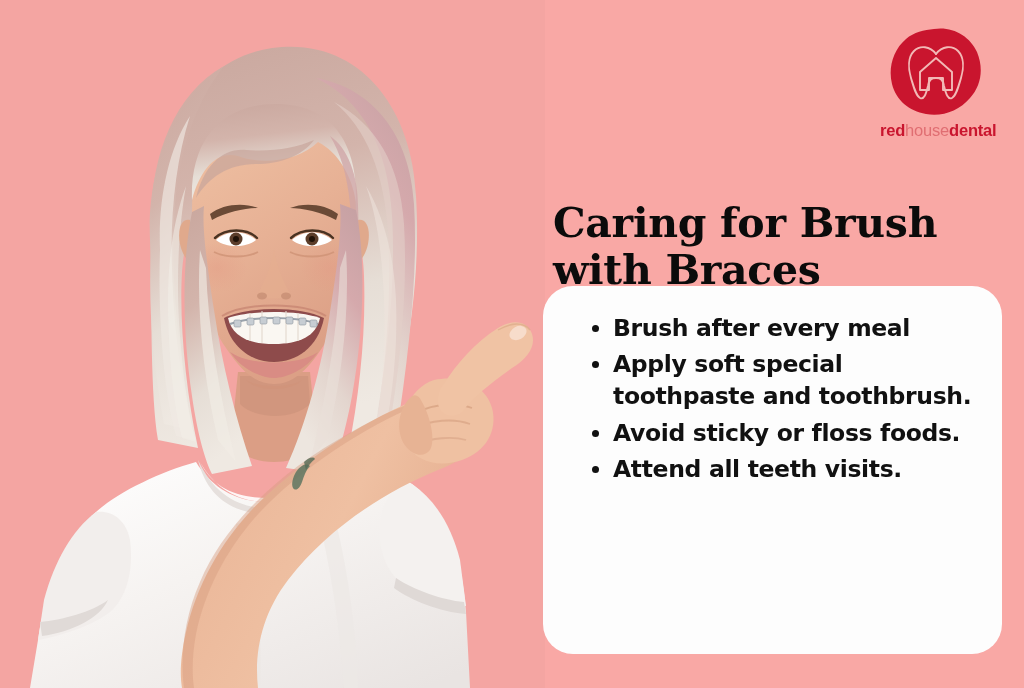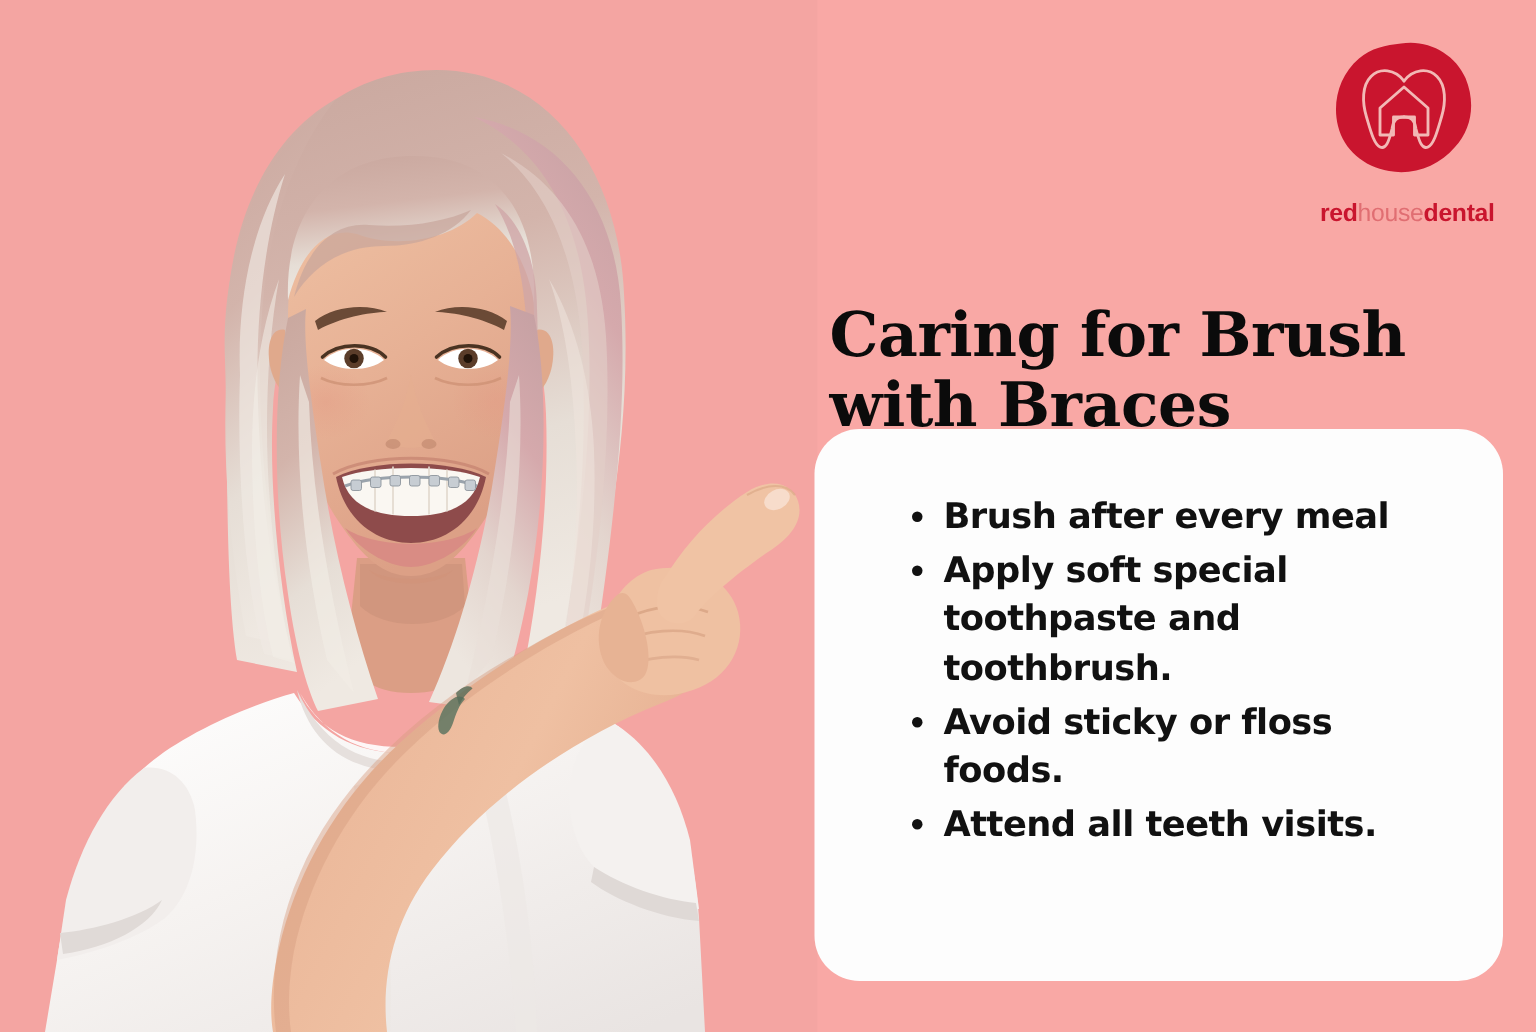--- a/index.html
+++ b/index.html
@@ -47,21 +47,20 @@
   .logo-word {
     position: absolute;
     left: 0;
     top: 96px;
     width: 112px;
     text-align: left;
     font-size: 16.5px;
     letter-spacing: -0.2px;
     white-space: nowrap;
     line-height: 1;
-    margin-top: 12px;
   }
   .w-red    { color: #C9152E; font-weight: 700; }
   .w-house  { color: #E06E72; font-weight: 400; }
   .w-dental { color: #C9152E; font-weight: 700; }
 
   
   .headline {
     position: absolute;
     left: 553px;
     top: 173px;
@@ -79,21 +78,21 @@
   .card {
     position: absolute;
     left: 543px;
     top: 286px;
     width: 459px;
     height: 368px;
     background: #FDFDFD;
     border-radius: 30px;
   }
   .bullets {
-    margin: 16px;
+    margin: 0;
     padding: 26px 18px 0 48px;
     list-style: none;
   }
   .bullets li {
     position: relative;
     font-family: "DejaVu Sans", "Liberation Sans", sans-serif;
     font-weight: 700;
     font-size: 23.5px;
     line-height: 1.37;
     color: #111111;

